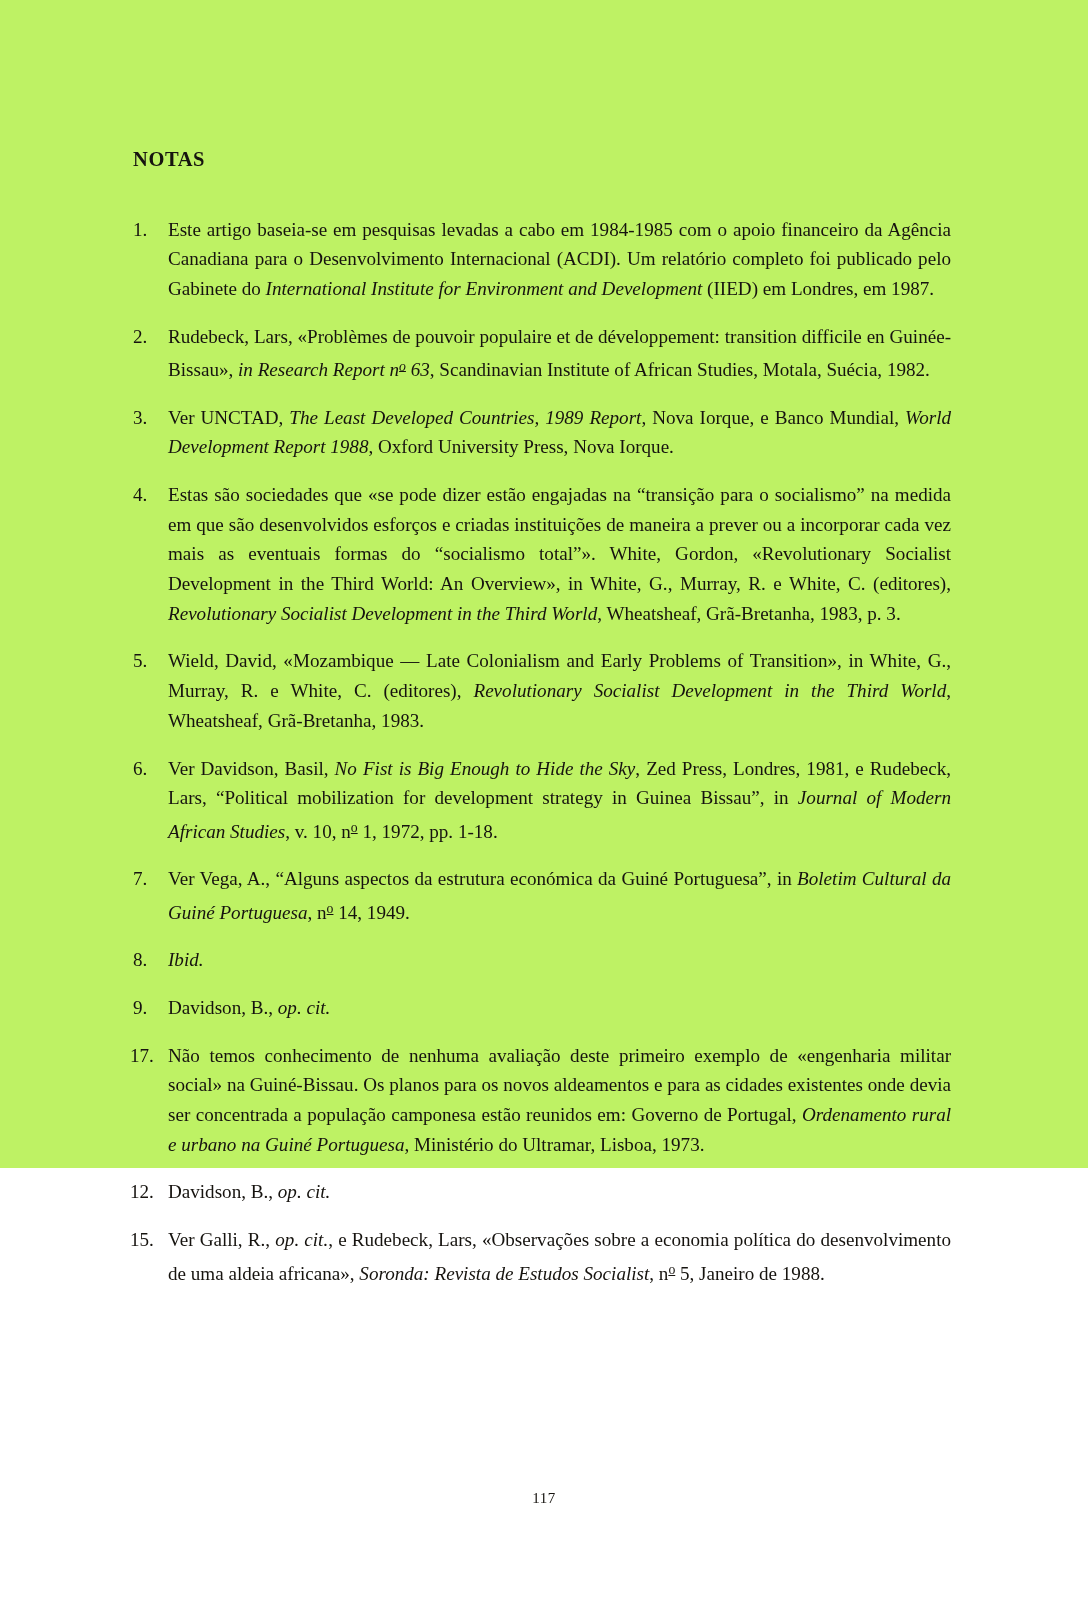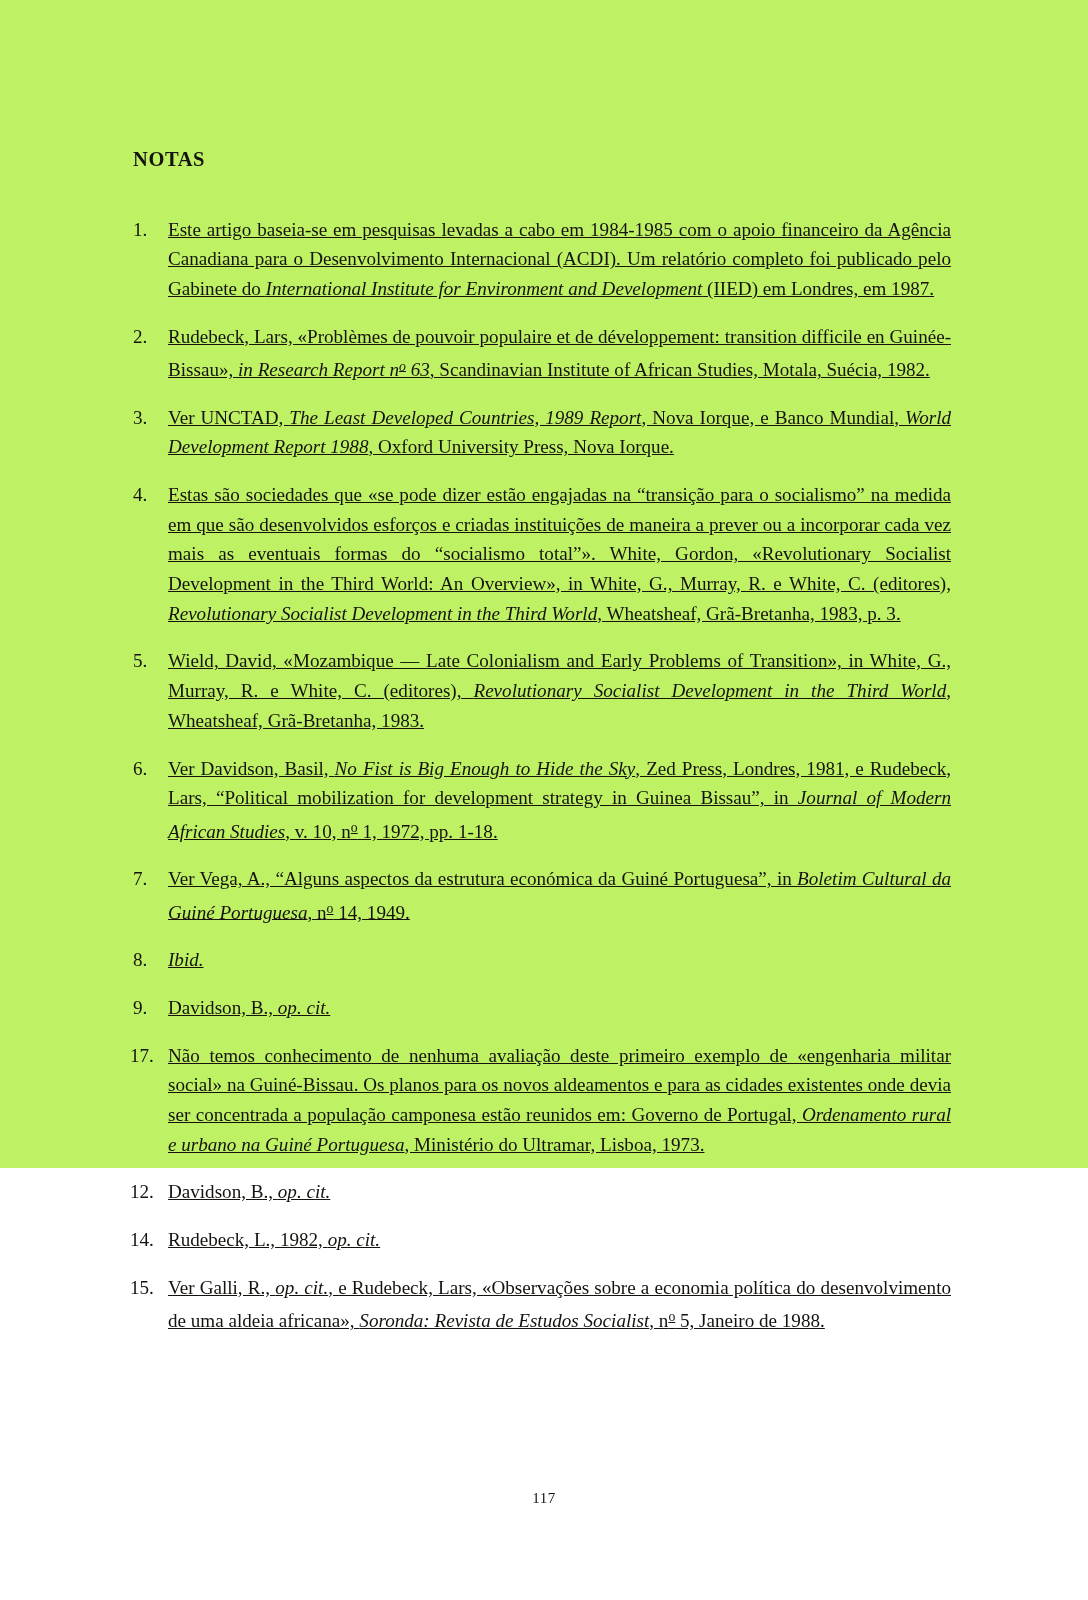--- a/index.html
+++ b/index.html
@@ -63,21 +63,20 @@
     text-align: left;
     font-size: 19.1px;
     line-height: 29.7px;
   }
   .num.wide {
     left: -3px;
     width: 33px;
   }
   .txt {
     display: block;
-    text-decoration: underline;
   }
   .txt i, .txt em {
     font-style: italic;
   }
   
   .ord {
     font-size: 0.72em;
     vertical-align: 0.40em;
     text-decoration: underline;
     text-underline-offset: 1px;
@@ -153,24 +152,20 @@
         <span class="txt">Não temos conhecimento de nenhuma avaliação deste primeiro exemplo de «engenharia militar social» na Guiné-Bissau. Os planos para os novos aldeamentos e para as cidades existentes onde devia ser concentrada a população camponesa estão reunidos em: Governo de Portugal, <i>Ordenamento rural e urbano na Guiné Portuguesa</i>, Ministério do Ultramar, Lisboa, 1973.</span>
       </li>
 
 
       <li>
         <span class="num wide">12.</span>
         <span class="txt">Davidson, B., <i>op. cit.</i></span>
       </li>
 
 
-      <li>
-        <span class="num wide">14.</span>
-        <span class="txt">Rudebeck, L., 1982, <i>op. cit.</i></span>
-      </li>
 
       <li>
         <span class="num wide">15.</span>
         <span class="txt">Ver Galli, R., <i>op. cit.</i>, e Rudebeck, Lars, «Observações sobre a economia política do desenvolvimento de uma aldeia africana», <i>Soronda: Revista de Estudos Socialist</i>, n<span class="ord">o</span> 5, Janeiro de 1988.</span>
       </li>
     </ol>
 
   </div>
 
   <div class="folio">117</div>

